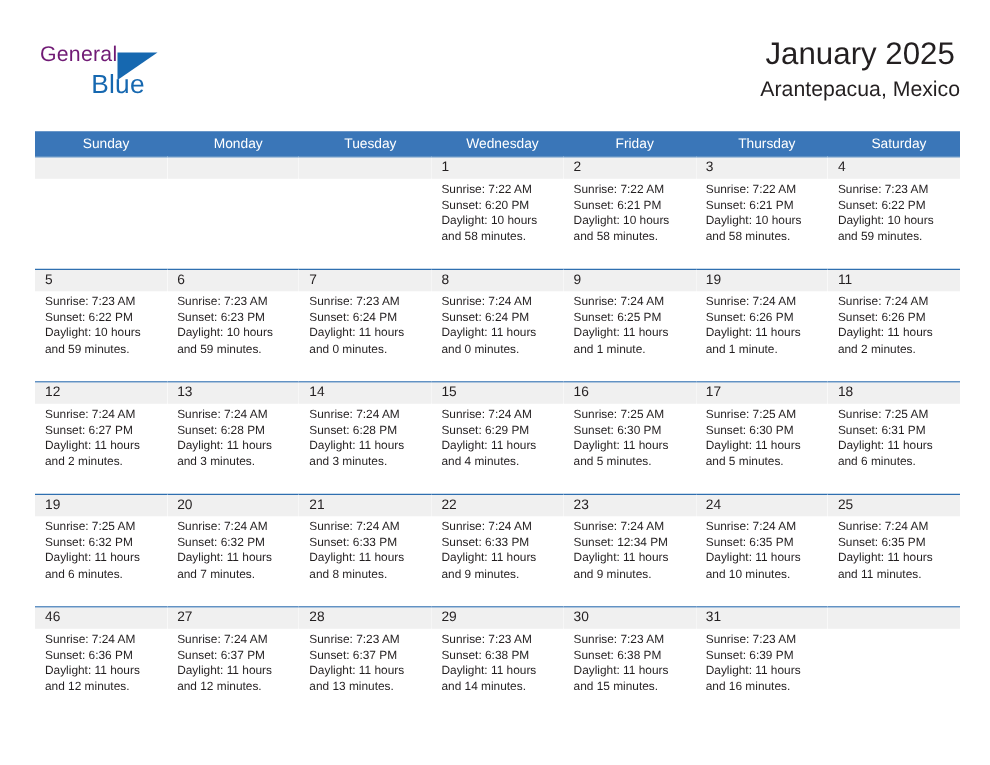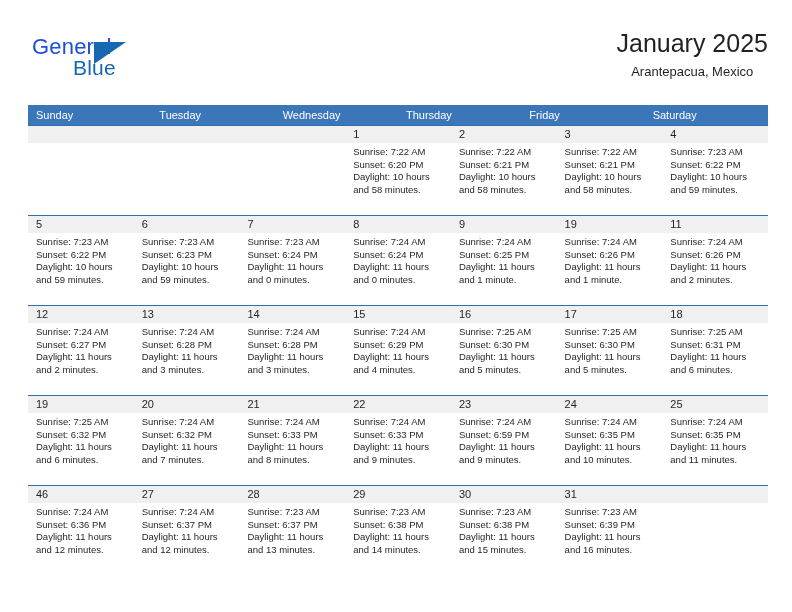--- a/index.html
+++ b/index.html
@@ -35,23 +35,23 @@
     position: absolute;
     left: 0;
     top: 6px;
     width: 210px;
     height: 56px;
   }
   .logo-general {
     position: absolute;
     left: 4px;
     top: 0px;
-    font-size: 22px;
+    font-size: 17px;
     letter-spacing: 0.2px;
-    color: #1d4ed8;
+    color: #701a75;
     font-family: "Liberation Sans", sans-serif;
   }
   .logo-blue {
     position: absolute;
     left: 45px;
     top: 22px;
     font-size: 21px;
     letter-spacing: 0.2px;
     color: #1668b0;
     font-family: Liberation Sans, sans-serif;
@@ -72,21 +72,21 @@
     top: 0;
     text-align: center;
   }
   .cal-title {
     font-size: 25px;
     color: #231f20;
     line-height: 30px;
     white-space: nowrap;
   }
   .cal-subtitle {
-    font-size: 13px;
+    font-size: 17px;
     color: #231f20;
     line-height: 20px;
     margin-top: 4px;
     white-space: nowrap;
   }
 
   
   .calendar {
     position: absolute;
     left: 28px;
@@ -102,20 +102,21 @@
   }
   .weekday-cell {
     flex: 1 1 0;
     box-sizing: border-box;
     padding: 3px 0 0 8px;
     font-size: 11px;
     color: #ffffff;
     line-height: 14px;
     white-space: nowrap;
     overflow: hidden;
+    text-align: center;
   }
 
   .week-row {
     display: flex;
     width: 740px;
     height: 90px;
   }
   .day-cell {
     flex: 1 1 0;
     box-sizing: border-box;
@@ -161,24 +162,25 @@
     <div class="title-block">
       <div class="cal-title">January 2025</div>
       <div class="cal-subtitle">Arantepacua, Mexico</div>
     </div>
 
   </div>
 
   <div class="calendar">
     <div class="weekday-row" id="weekday-row">
         <div class="weekday-cell">Sunday</div>
+        <div class="weekday-cell">Monday</div>
         <div class="weekday-cell">Tuesday</div>
         <div class="weekday-cell">Wednesday</div>
+        <div class="weekday-cell">Friday</div>
         <div class="weekday-cell">Thursday</div>
-        <div class="weekday-cell">Friday</div>
         <div class="weekday-cell">Saturday</div>
       </div>
     <div id="weeks-container">
         <div class="week-row">
           <div class="day-cell empty">
             <div class="day-number-band"></div>
             <div class="day-body">
               <div></div>
               <div></div>
               <div></div>
@@ -404,21 +406,21 @@
               <div>Sunrise: 7:24 AM</div>
               <div>Sunset: 6:33 PM</div>
               <div>Daylight: 11 hours</div>
               <div>and 9 minutes.</div>
             </div>
           </div>
           <div class="day-cell">
             <div class="day-number-band">23</div>
             <div class="day-body">
               <div>Sunrise: 7:24 AM</div>
-              <div>Sunset: 6:59 PM</div>
+              <div>Sunset: 12:34 PM</div>
               <div>Daylight: 11 hours</div>
               <div>and 9 minutes.</div>
             </div>
           </div>
           <div class="day-cell">
             <div class="day-number-band">24</div>
             <div class="day-body">
               <div>Sunrise: 7:24 AM</div>
               <div>Sunset: 6:35 PM</div>
               <div>Daylight: 11 hours</div>

